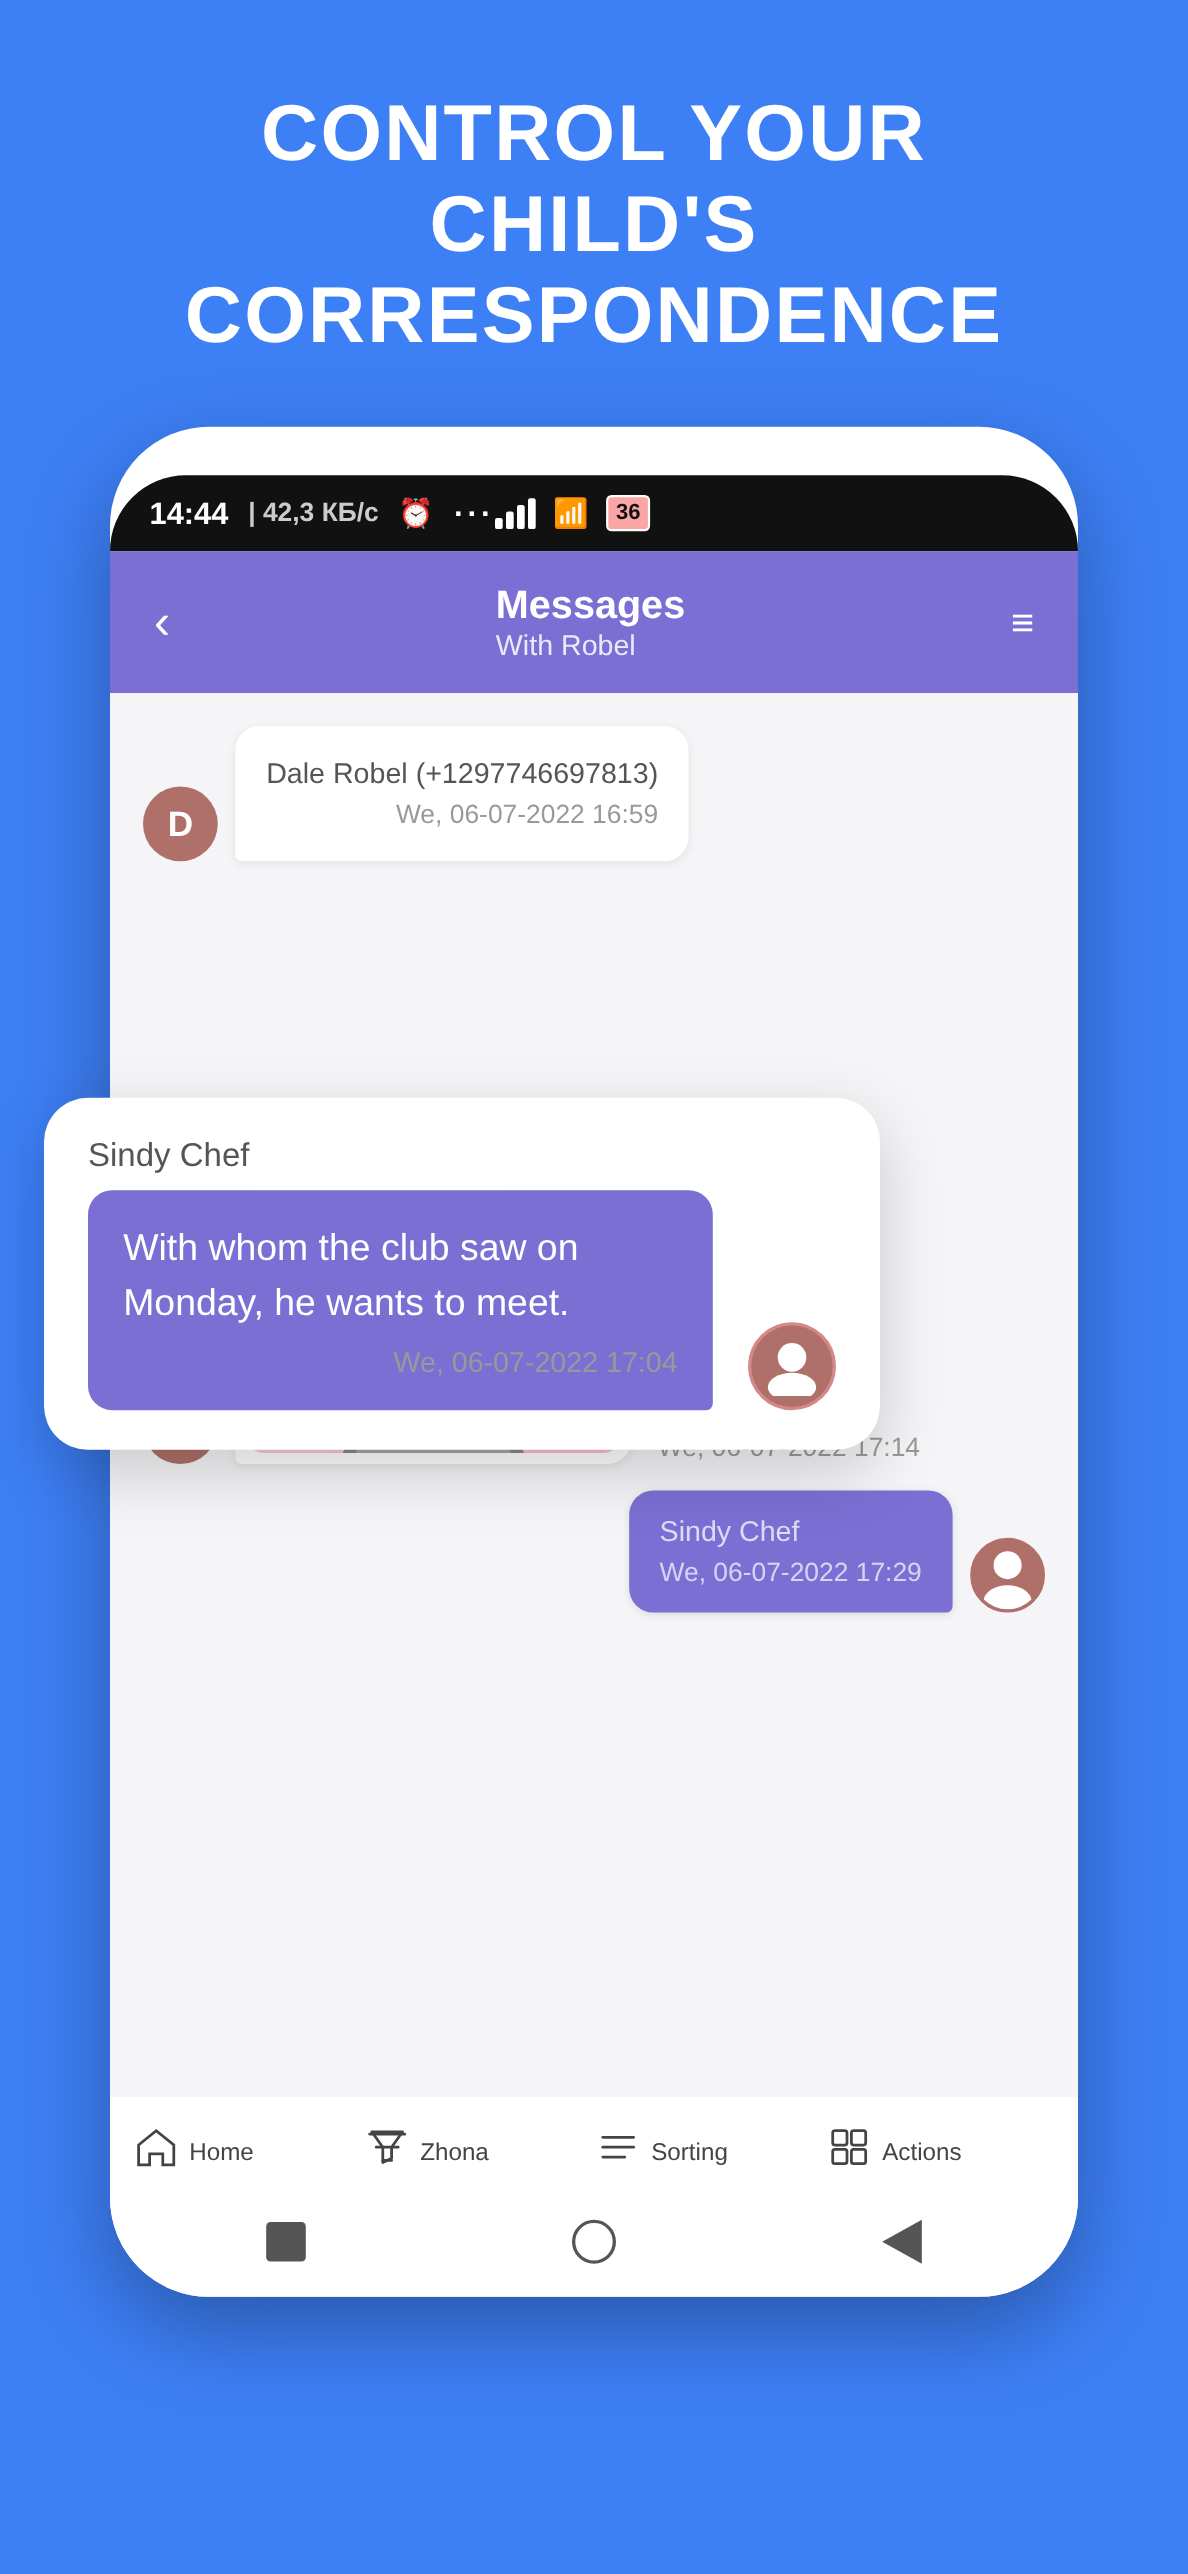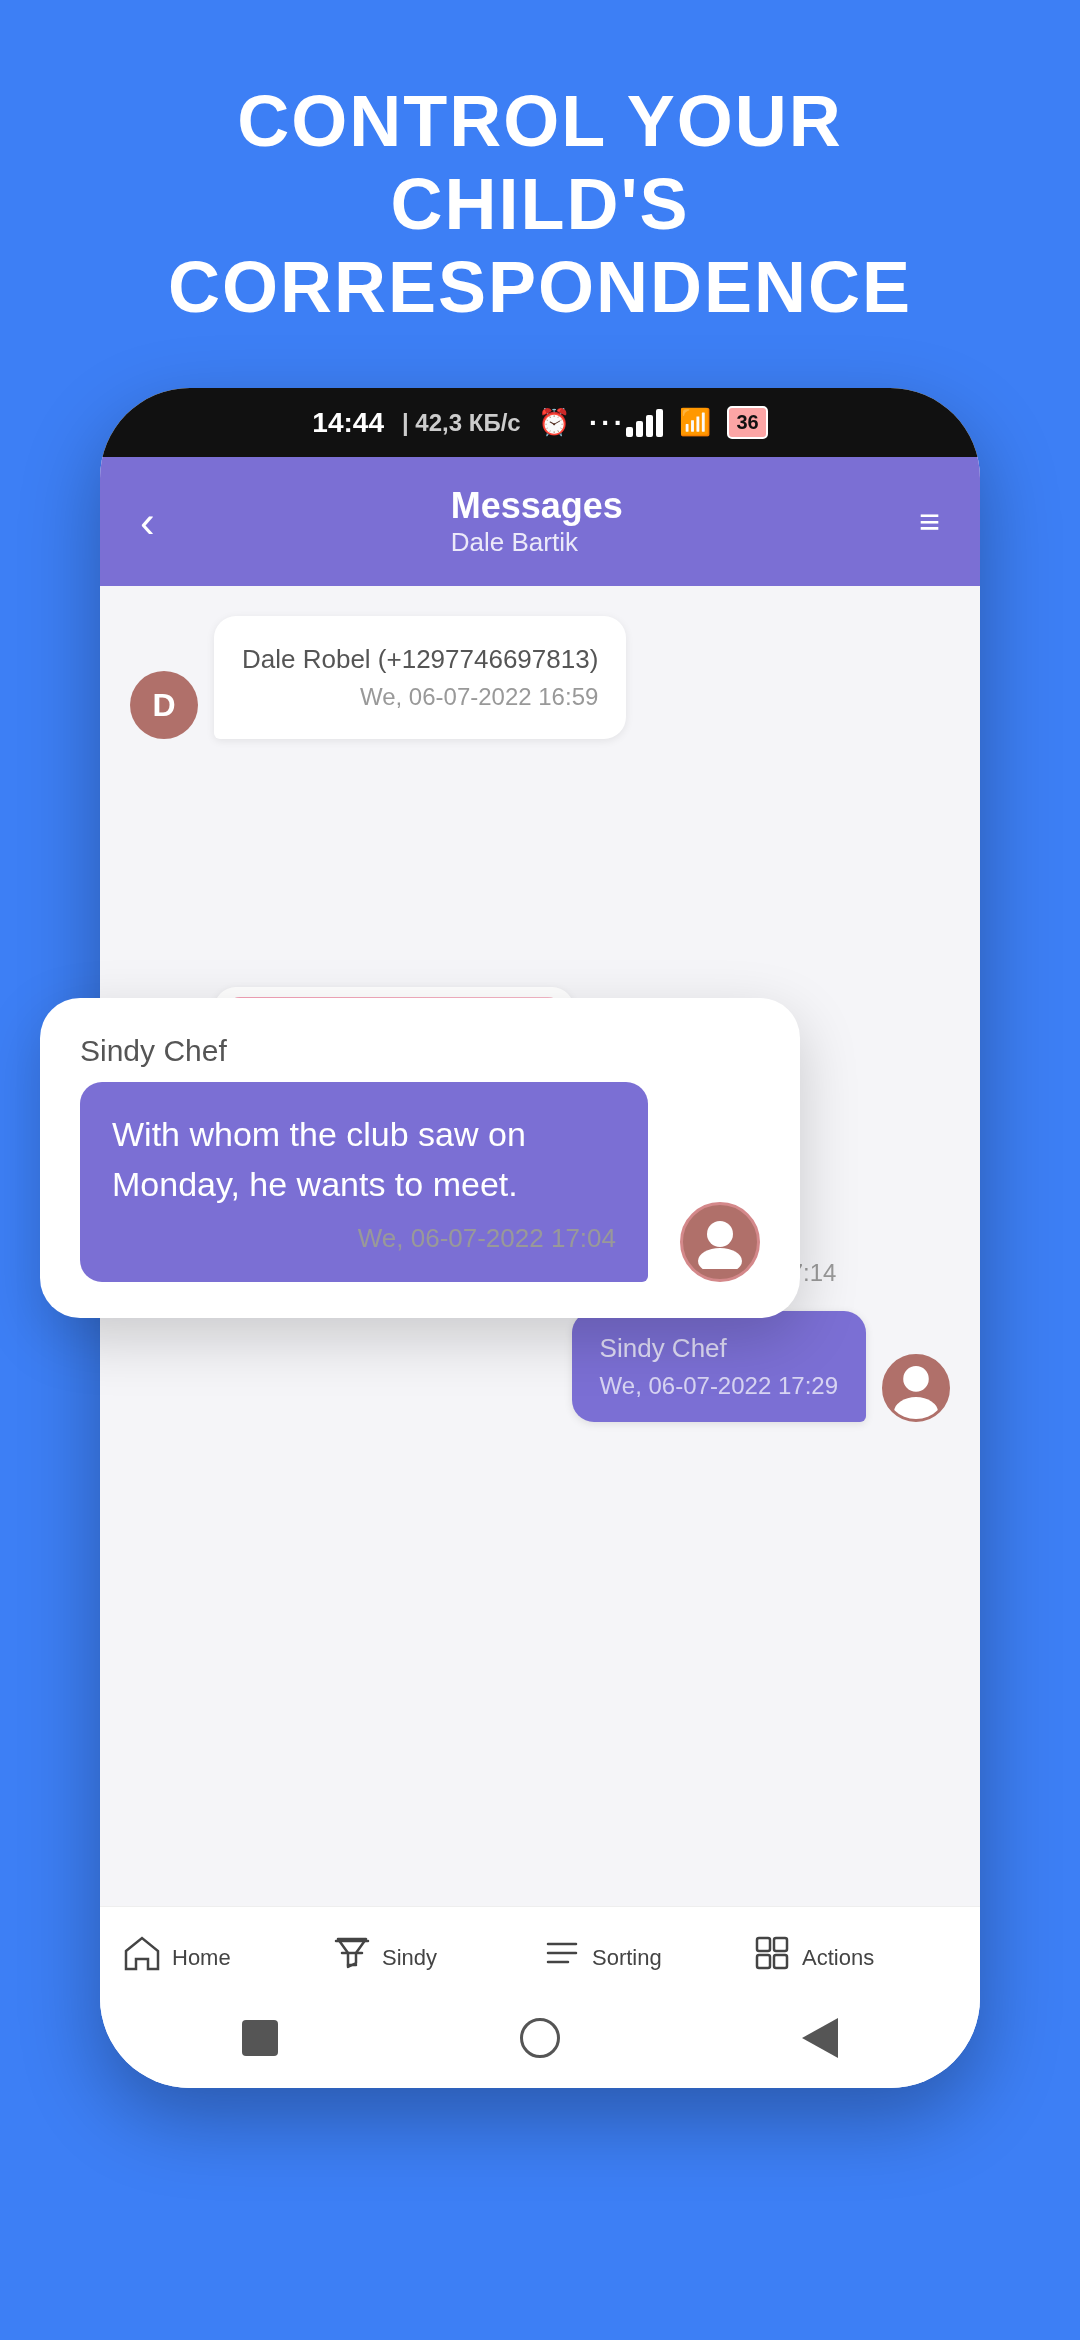--- a/index.html
+++ b/index.html
@@ -43,23 +43,24 @@
     }
 
     
     .status-bar {
       background: #111111;
       color: #ffffff;
       font-size: 26px;
       font-weight: 600;
       padding: 18px 36px;
       display: flex;
-      justify-content: center;
+      justify-content: flex-start;
       align-items: center;
       border-radius: 90px 90px 0 0;
+      margin-top: 44px;
     }
 
     .status-left {
       display: flex;
       align-items: center;
       gap: 18px;
     }
 
     .status-time { font-size: 28px; font-weight: 700; }
     .status-speed { font-size: 24px; color: #cccccc; }
@@ -431,21 +432,21 @@
         </div>
         <span class="wifi-icon">📶</span>
         <span class="battery"><span>36</span></span>
       </div>
     </div>
 
     <div class="app-header">
       <div class="app-header-back">‹</div>
       <div class="app-header-center">
         <div class="app-header-title">Messages</div>
-        <div class="app-header-subtitle">Dale Bartik</div>
+        <div class="app-header-subtitle">With Robel</div>
       </div>
       <div class="app-header-menu">≡</div>
     </div>
 
     <div class="chat-area">
 
       <div class="msg-received">
         <div class="msg-avatar">D</div>
         <div class="msg-bubble-received">
           <div class="msg-sender-name">Dale Robel (+1297746697813)</div>
@@ -514,21 +515,21 @@
         <div class="nav-label">Home</div>
       </div>
       <div class="nav-item">
         <div class="nav-icon">
           <svg width="44" height="44" viewBox="0 0 44 44" fill="none">
             <path d="M6 10H38M12 22H32M18 34H26" stroke="#444" stroke-width="2.5" stroke-linecap="round"></path>
 
             <path d="M8 8L18 22V36L26 32V22L36 8H8Z" stroke="#444" stroke-width="2.5" fill="none" stroke-linejoin="round"></path>
           </svg>
         </div>
-        <div class="nav-label">Sindy</div>
+        <div class="nav-label">Zhona</div>
       </div>
       <div class="nav-item">
         <div class="nav-icon">
           <svg width="44" height="44" viewBox="0 0 44 44" fill="none">
             <line x1="8" y1="13" x2="36" y2="13" stroke="#444" stroke-width="2.5" stroke-linecap="round"></line>
             <line x1="8" y1="22" x2="36" y2="22" stroke="#444" stroke-width="2.5" stroke-linecap="round"></line>
             <line x1="8" y1="31" x2="28" y2="31" stroke="#444" stroke-width="2.5" stroke-linecap="round"></line>
           </svg>
         </div>
         <div class="nav-label">Sorting</div>

